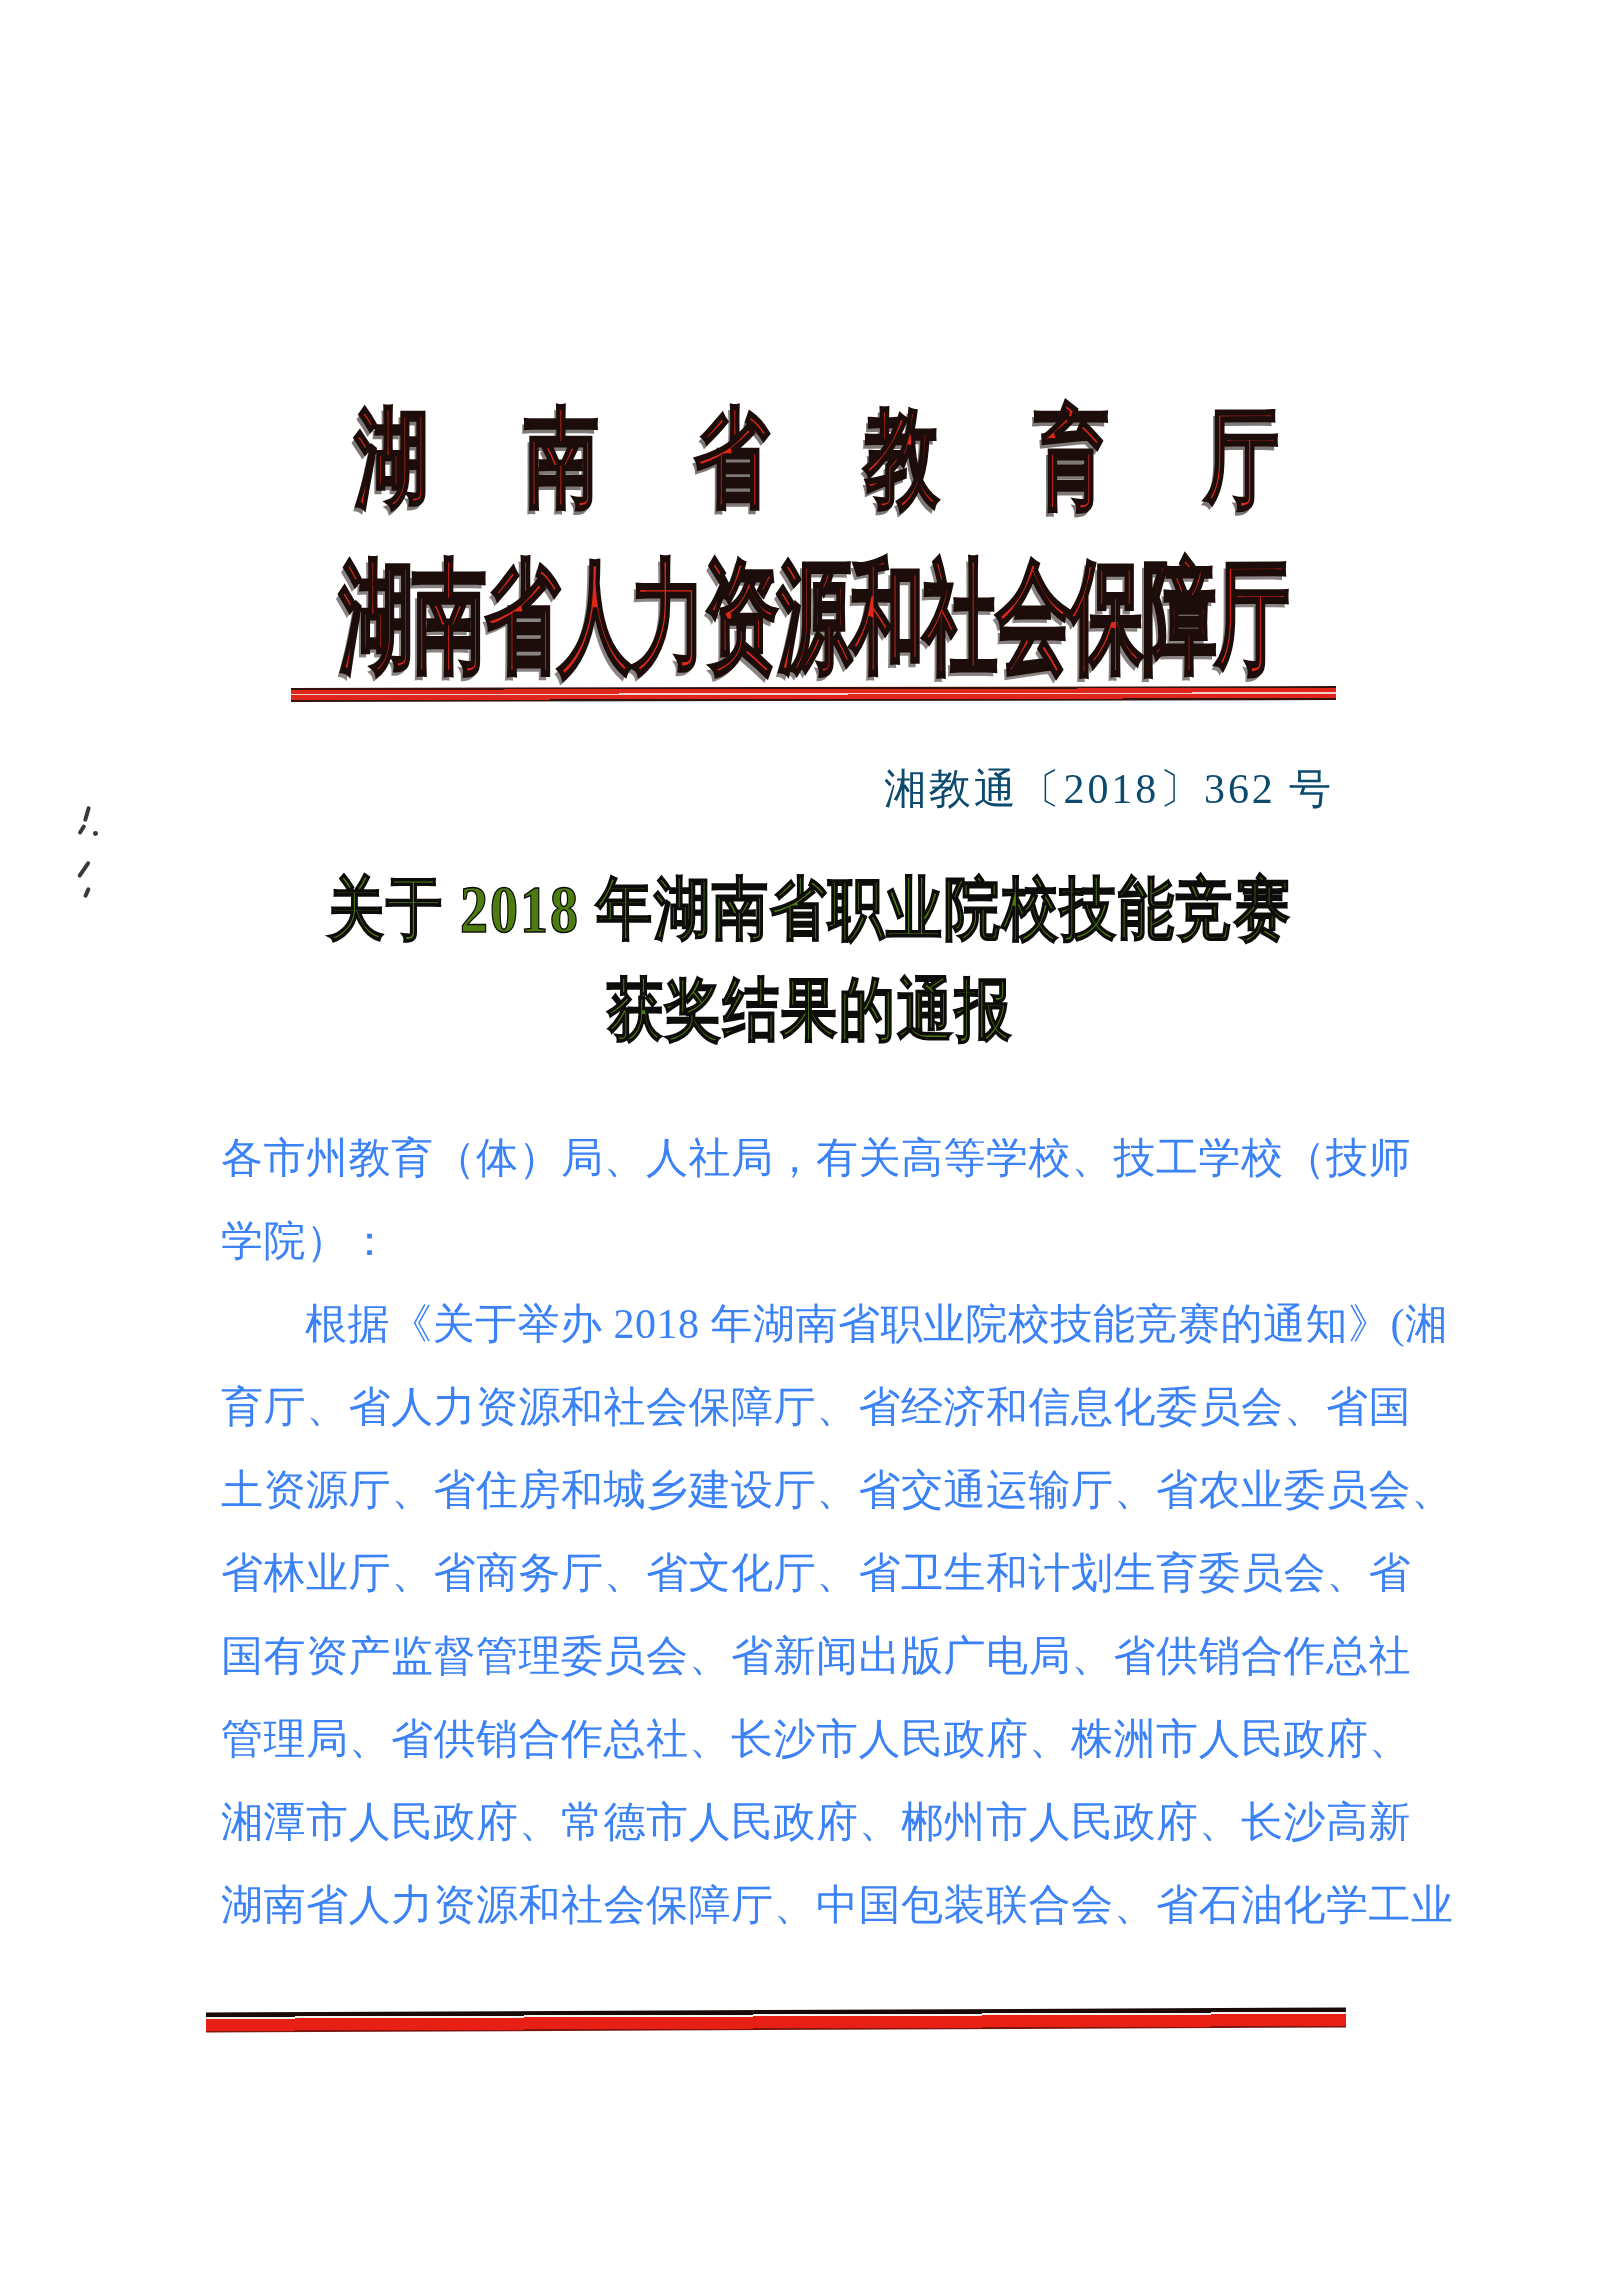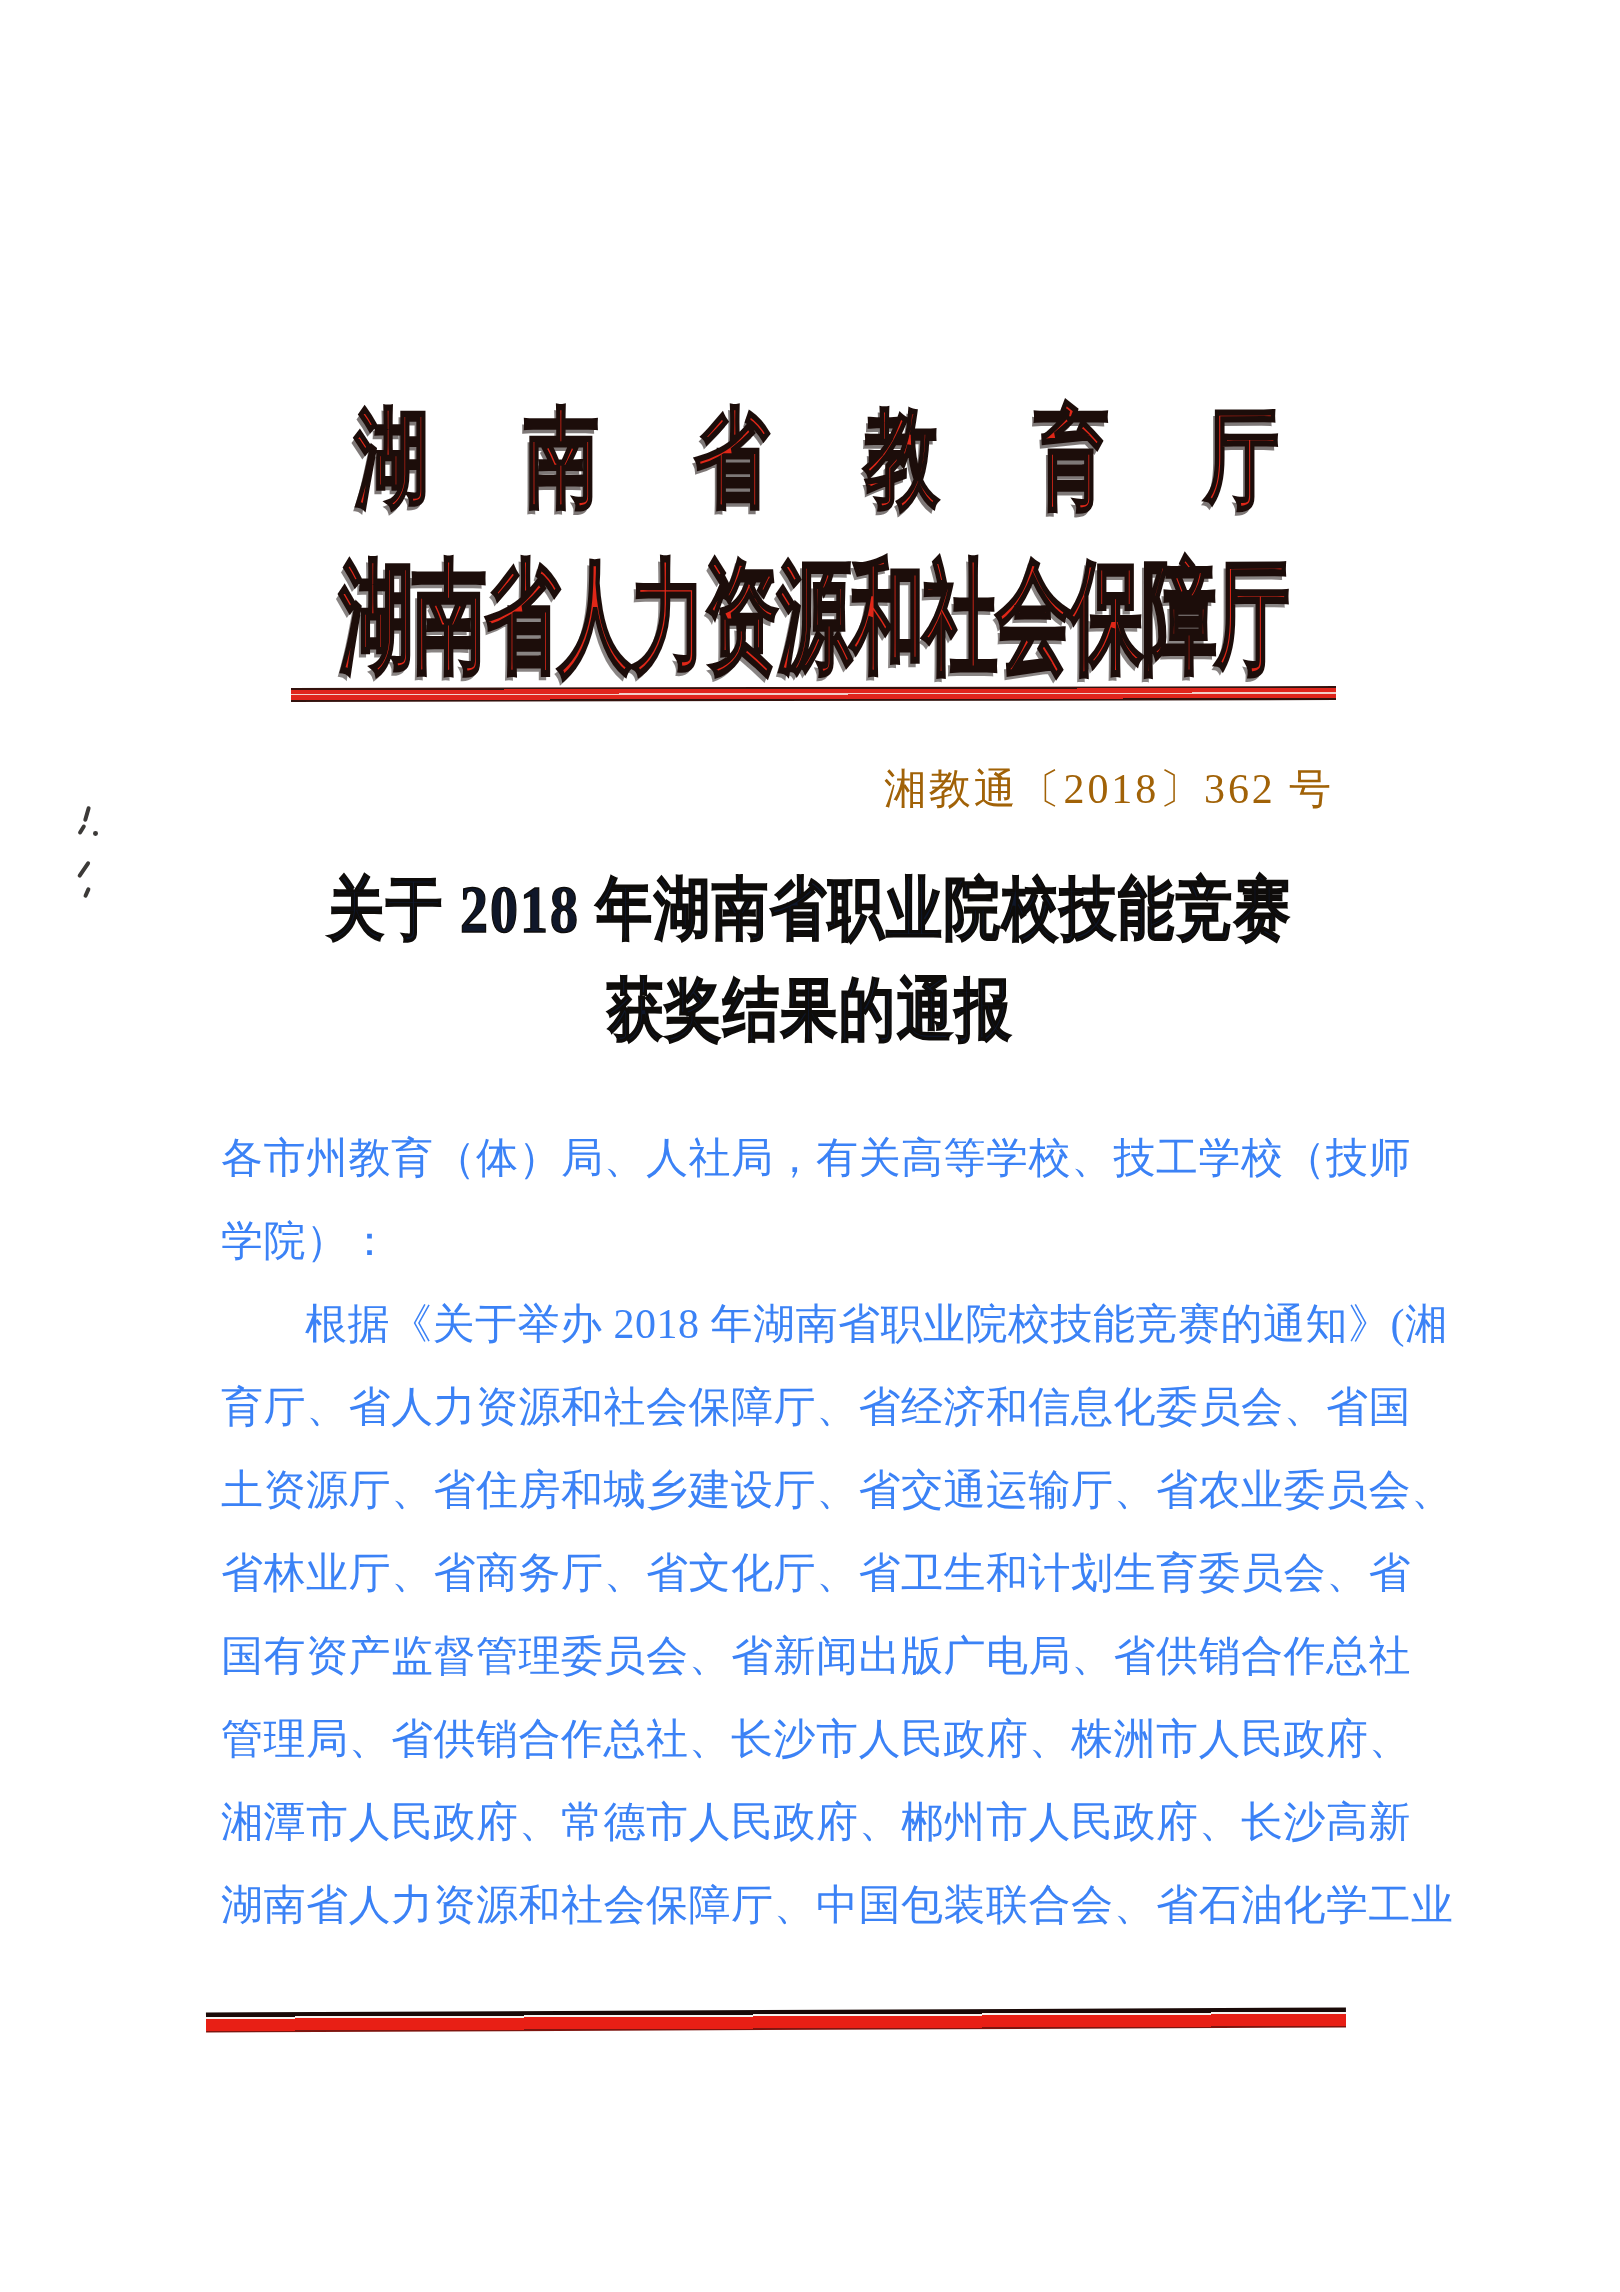--- a/index.html
+++ b/index.html
@@ -43,27 +43,27 @@
       #33120d 0 14%,
       #e0251c 14% 44%,
       #f2cfc8 44% 54%,
       #e0251c 54% 86%,
       #33120d 86% 100%);
     transform:rotate(-0.1deg);
   }
   
   .docnum{
     position:absolute;top:761px;right:286px;
-    font-size:42px;color:#a16207;
+    font-size:42px;color:#0c4a6e;
     letter-spacing:2.9px;white-space:nowrap;
   }
   
   .title{
     position:absolute;top:864px;left:0;right:0;text-align:center;
-    color:#0f172a;font-weight:bold;
+    color:#4d7c0f;font-weight:bold;
   }
   .title .tline{height:101px;}
   .title .tline span{
     display:inline-block;
     font-size:56px;letter-spacing:2px;white-space:nowrap;
     -webkit-text-stroke:1.2px #0e0c0a;
     transform:scaleY(1.22);transform-origin:top center;
   }
   
   .bodytext{

